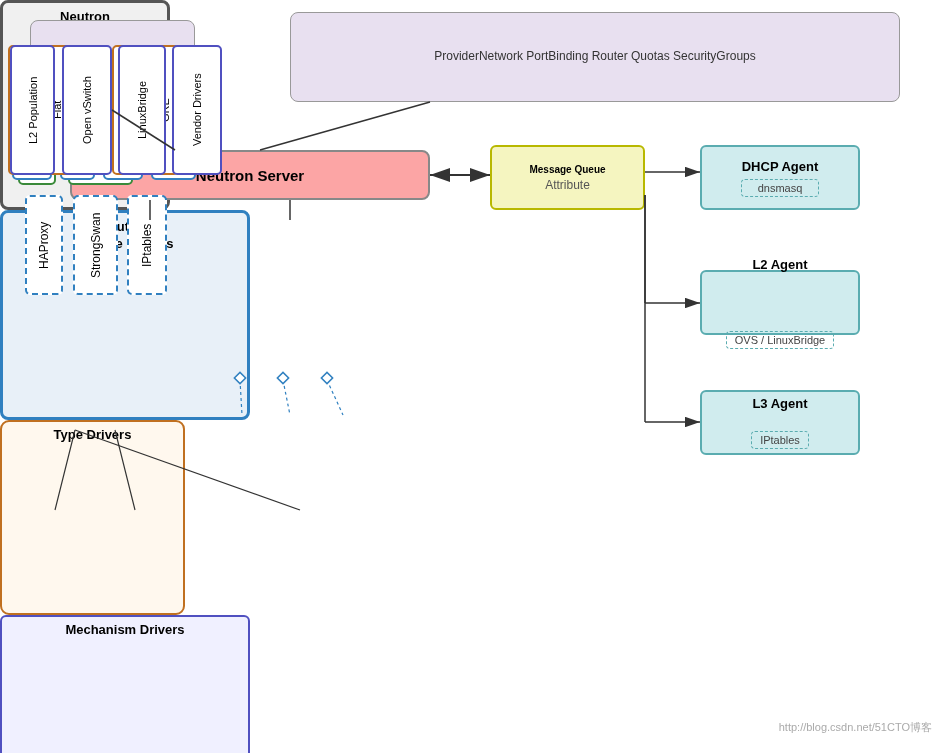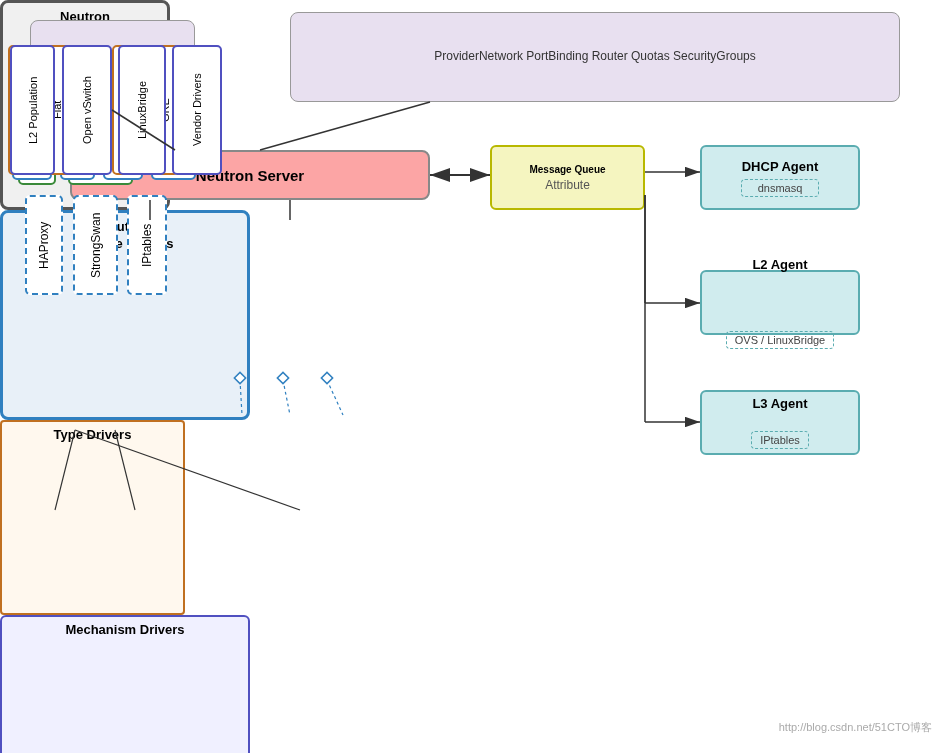--- a/index.html
+++ b/index.html
@@ -207,21 +207,21 @@
       align-items: center;
       justify-content: center;
       padding: 5px 3px;
     }
 
     
     .type-drivers-container {
       left: 30px; top: 510px;
       width: 185px; height: 195px;
       border: 2px solid #c07020;
-      border-radius: 4px;
+      border-radius: 9px;
       background: #fff8ee;
     }
     .type-drivers-container .label {
       font-weight: bold;
       font-size: 13px;
       text-align: center;
       padding: 5px 4px;
     }
 
     

